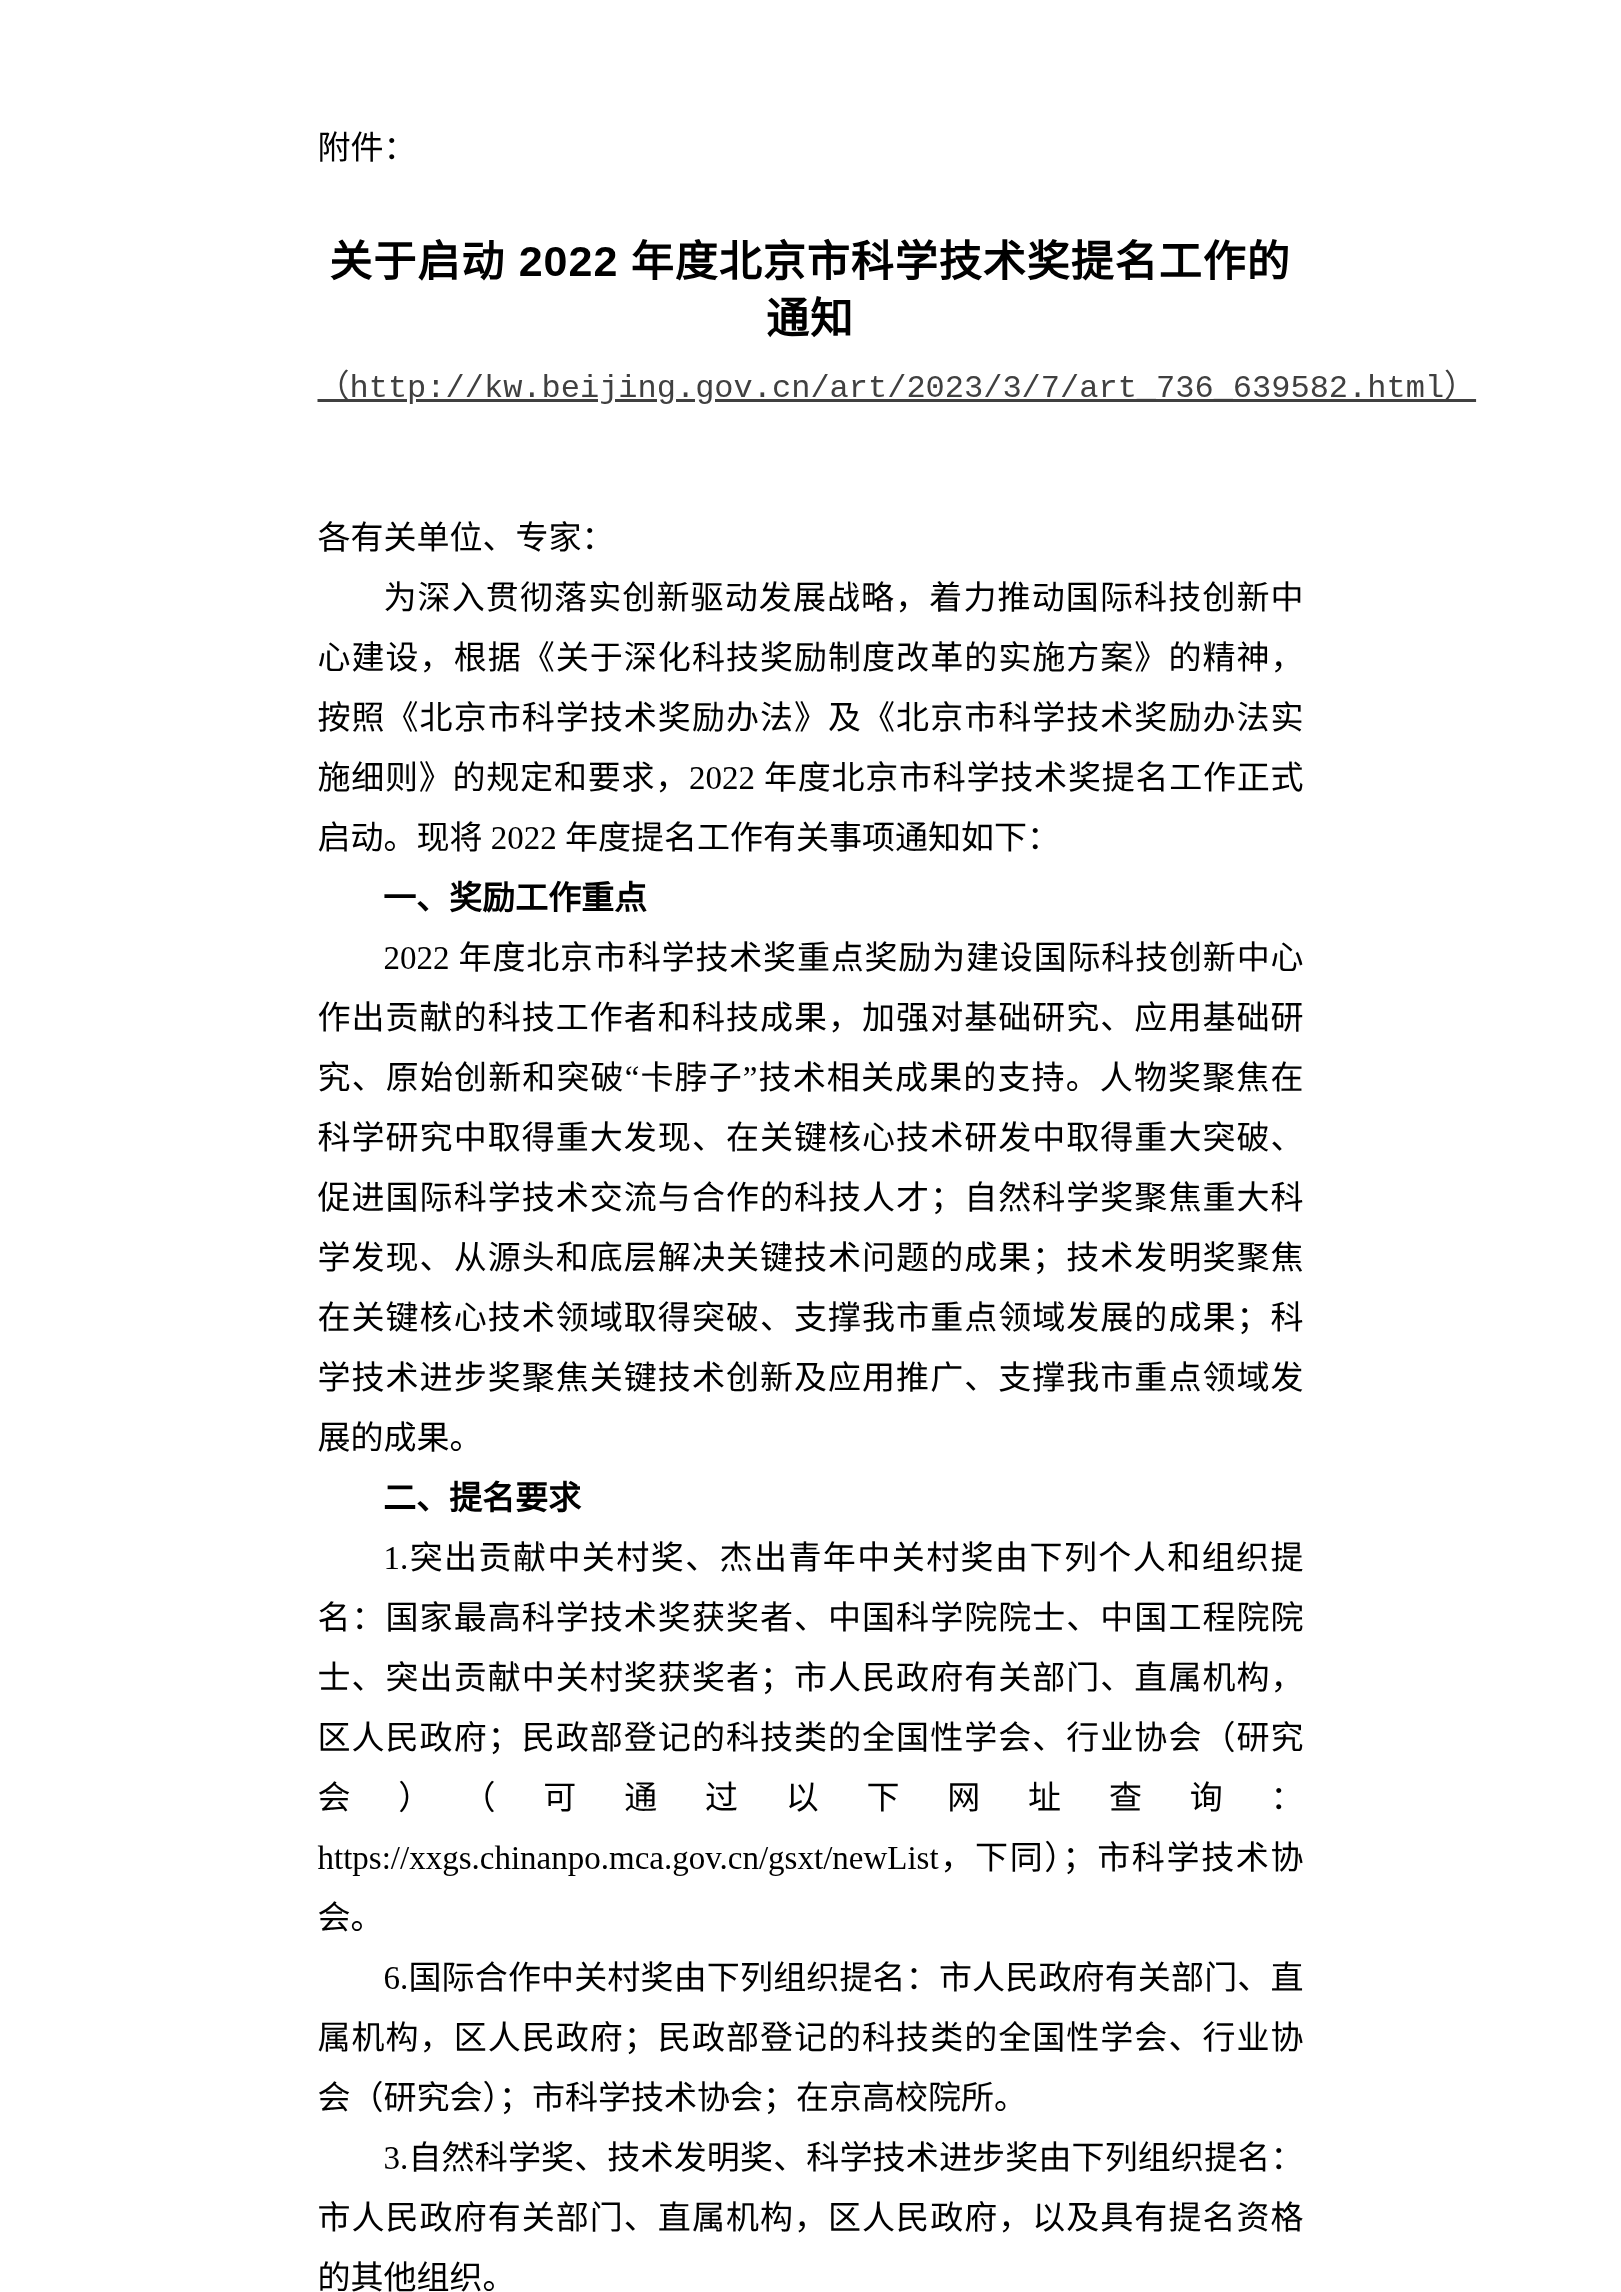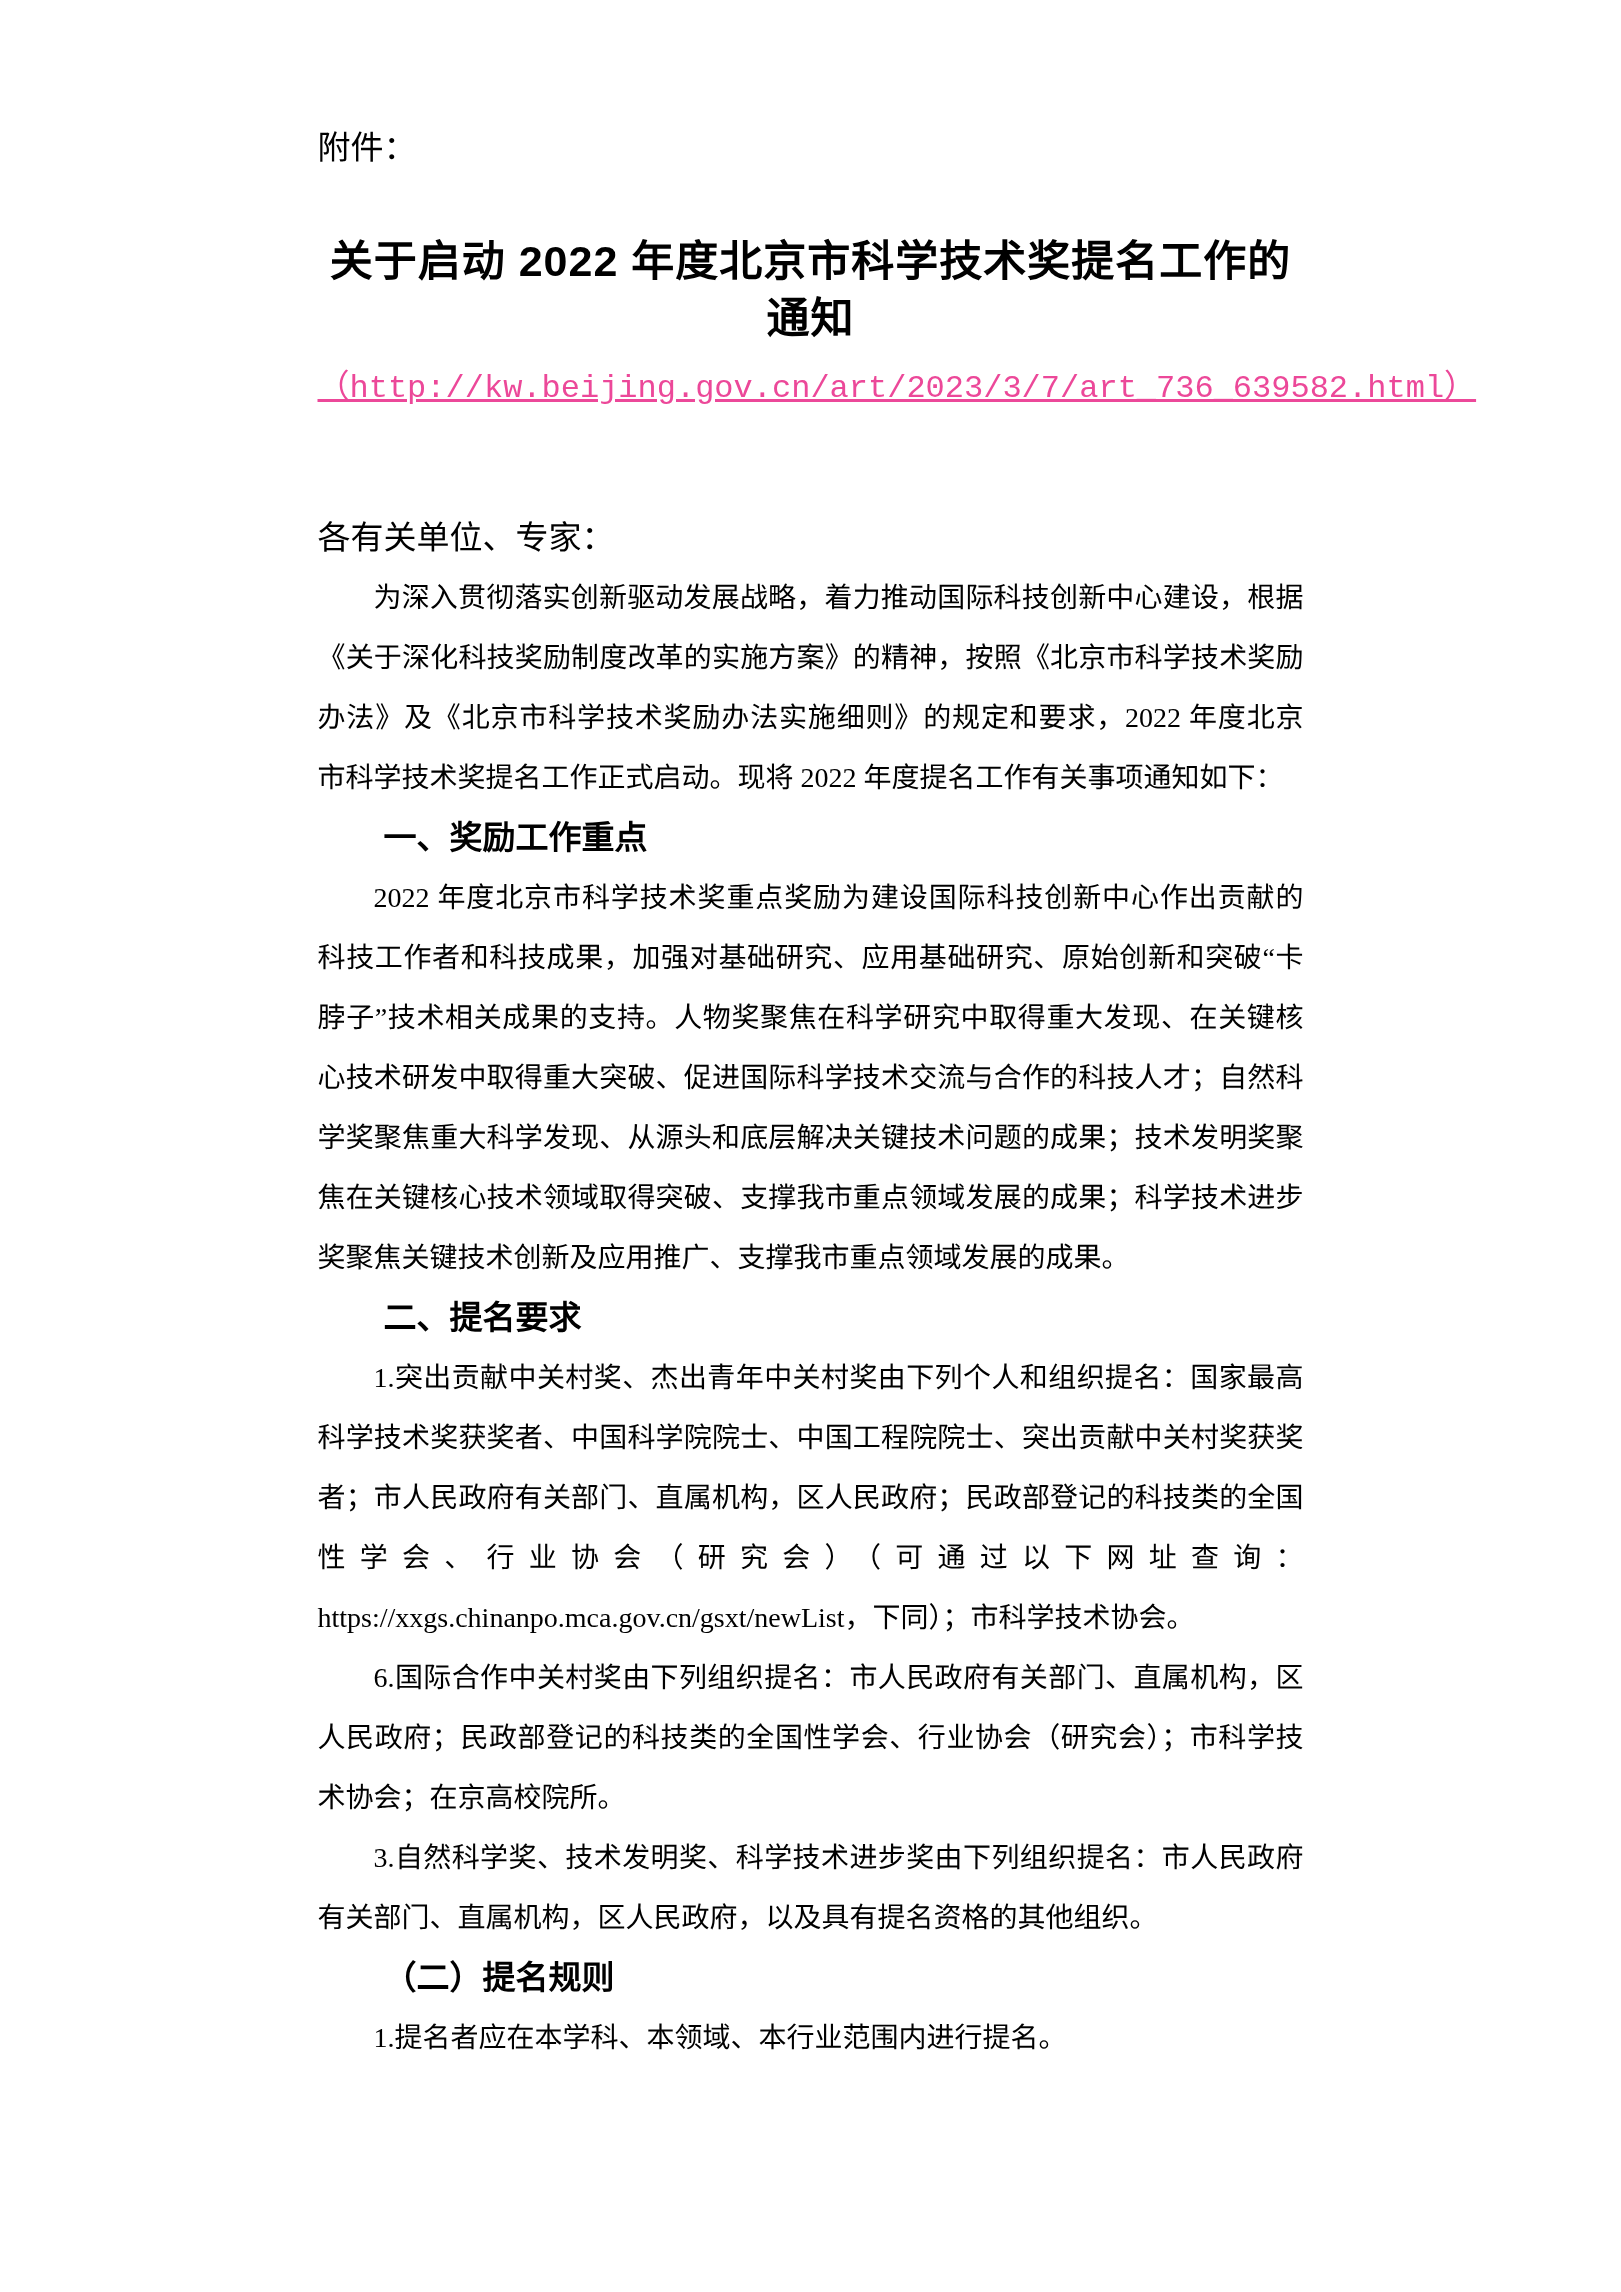--- a/index.html
+++ b/index.html
@@ -35,32 +35,32 @@
     letter-spacing: 1px;
   }
   .url-line {
     margin: 0 0 96px 0;
     text-align: center;
     font-size: 32px;
     line-height: 47px;
   }
   .url-line a {
     font-family: "Liberation Mono", "DejaVu Sans Mono", monospace;
-    color: #ec4899;
+    color: #404040;
     text-decoration: underline;
     cursor: pointer;
   }
   .salutation {
     margin: 0;
     font-size: 33px;
     line-height: 60px;
   }
   .para {
     margin: 0;
-    font-size: 28px;
+    font-size: 33px;
     line-height: 60px;
     text-indent: 2em;
     text-align: justify;
   }
   .heading {
     margin: 0;
     font-family: "Liberation Sans", "DejaVu Sans", sans-serif;
     font-weight: bold;
     font-size: 33px;
     line-height: 60px;

